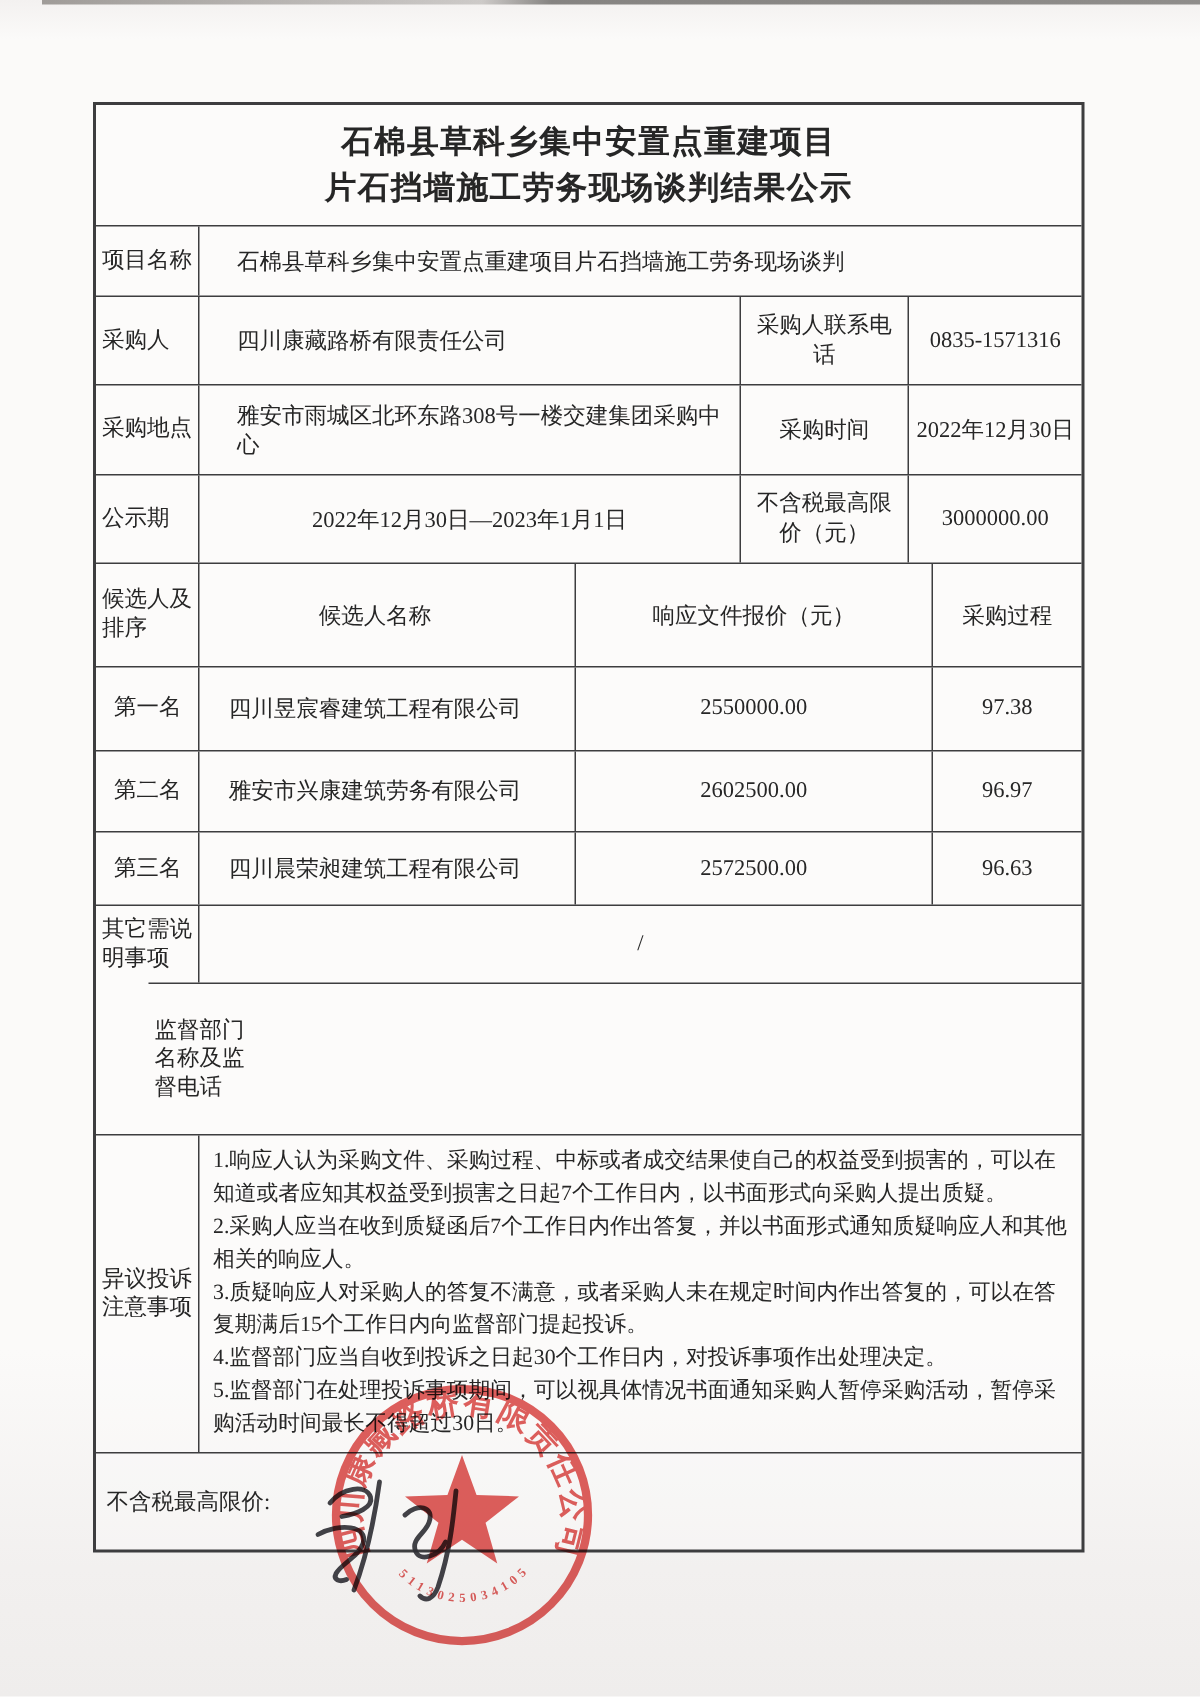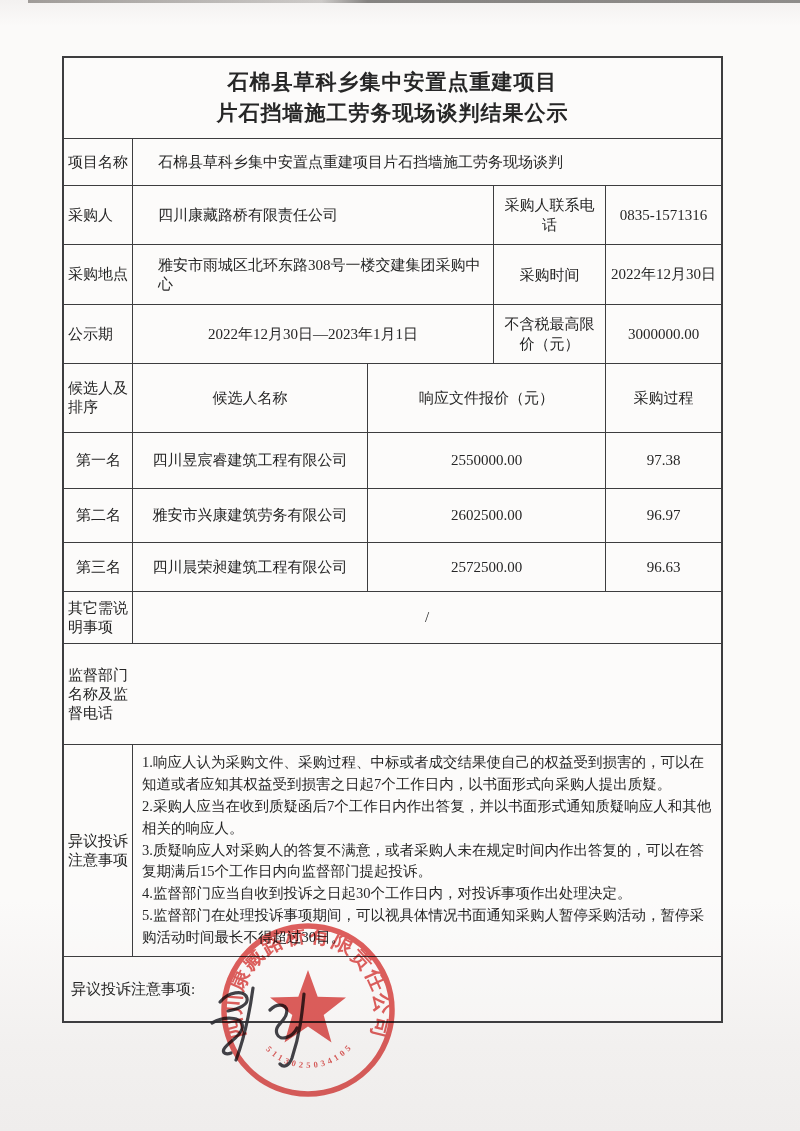--- a/index.html
+++ b/index.html
@@ -6,47 +6,47 @@
   body{
     width:800px;height:1131px;position:relative;overflow:hidden;
     background:linear-gradient(180deg,#f3f1f0 0px,#fbfaf9 26px,#fbfaf9 900px,#f2f0ef 1045px,#efedec 1131px);
     font-family:"Liberation Serif","DejaVu Serif",serif;
     color:#262626;
     -webkit-font-smoothing:antialiased;
   }
   .scan-line-top{position:absolute;top:0;left:28px;width:772px;height:3px;
     background:linear-gradient(90deg,rgba(90,85,80,.55) 0%,rgba(90,85,80,.25) 38%,rgba(60,58,55,.6) 44%,rgba(60,58,55,.55) 100%);}
   .doc-table{
-    position:absolute;left:62px;top:56px;width:661px;
+    position:absolute;left:62px;top:68px;width:661px;
     border:2px solid #3d3d3f;box-sizing:border-box;background:rgba(255,255,255,.25);
   }
   .row{display:flex;border-top:1.5px solid #3d3d3f;box-sizing:border-box;}
   .row:first-child{border-top:none;}
   .cell{border-left:1.5px solid #3d3d3f;box-sizing:border-box;display:flex;align-items:center;overflow:hidden;}
   .cell:first-child{border-left:none;}
   .w-label{width:68px;padding:2px 3px 2px 4px;line-height:19px;}
   .w-val{width:361px;padding-left:25px;}
   .w-sub{width:112px;justify-content:center;text-align:center;padding:0 4px;line-height:20px;}
   .w-flex{flex:1;justify-content:center;text-align:center;}
   .w-name{width:235px;justify-content:center;text-align:center;}
-  .w-price{width:238px;justify-content:center;text-align:center;}
+  .w-price{width:238px;justify-content:center;text-align:center;margin-left:16px;}
   .center{justify-content:center;text-align:center;}
   .fs{font-size:15px;}
   .title-row{height:80px;flex-direction:column;justify-content:center;align-items:center;
     font-weight:bold;font-size:21px;line-height:31px;letter-spacing:1px;}
   .h-project{height:47px;}
   .h-purchaser{height:59px;}
   .h-location{height:60px;}
   .h-period{height:59px;justify-content:flex-end;}
   .h-chead{height:69px;}
   .h-r1{height:56px;}
   .h-r2{height:54px;}
   .h-r3{height:49px;}
   .h-other{height:52px;}
-  .h-superv{height:101px;}
+  .h-superv{height:101px;margin-left:35px;}
   .h-complaint{height:212px;}
   .h-sign{height:65px;position:relative;}
   .superv-right{flex:1;display:flex;flex-direction:column;border-left:1.5px solid #3d3d3f;}
   .superv-sub{flex:1;display:flex;justify-content:center;align-items:center;}
   .superv-sub + .superv-sub{border-top:1.5px solid #3d3d3f;}
   .complaint-cell{flex:1;flex-direction:column;align-items:flex-start;justify-content:center;
     padding:6px 9px;font-size:14.5px;line-height:21.8px;}
   .sign-label{padding-left:7px;font-size:15px;}
   .stamp{position:absolute;left:218px;top:918px;width:180px;height:186px;
     opacity:.88;mix-blend-mode:multiply;z-index:6;pointer-events:none;}
@@ -133,21 +133,21 @@
     <div class="cell complaint-cell">
       <div>1.响应人认为采购文件、采购过程、中标或者成交结果使自己的权益受到损害的，可以在知道或者应知其权益受到损害之日起7个工作日内，以书面形式向采购人提出质疑。</div>
       <div>2.采购人应当在收到质疑函后7个工作日内作出答复，并以书面形式通知质疑响应人和其他相关的响应人。</div>
       <div>3.质疑响应人对采购人的答复不满意，或者采购人未在规定时间内作出答复的，可以在答复期满后15个工作日内向监督部门提起投诉。</div>
       <div>4.监督部门应当自收到投诉之日起30个工作日内，对投诉事项作出处理决定。</div>
       <div>5.监督部门在处理投诉事项期间，可以视具体情况书面通知采购人暂停采购活动，暂停采购活动时间最长不得超过30日。</div>
     </div>
   </div>
 
   <div class="row h-sign fs">
-    <div class="cell sign-label" style="border-left:none;flex:1">异议投诉注意事项:</div>
+    <div class="cell sign-label" style="border-left:none;flex:1">不含税最高限价:</div>
   </div>
 
 </div>
 
 <svg class="signature" viewBox="0 0 135 100">
   <g fill="none" stroke="#2e2e34" stroke-width="3.2" stroke-linecap="round" opacity="0.9">
     <path d="M22,26 C30,16 46,13 49,22 C51,29 40,33 30,35"></path>
     <path d="M14,47 C28,39 48,41 44,53 C41,62 30,66 26,73 C24,77 28,79 33,77"></path>
     <path d="M55,12 C52,34 47,60 38,84"></path>
     <path d="M72,34 C80,26 92,28 88,39 C85,47 76,50 79,58 C82,66 95,61 99,52"></path>

